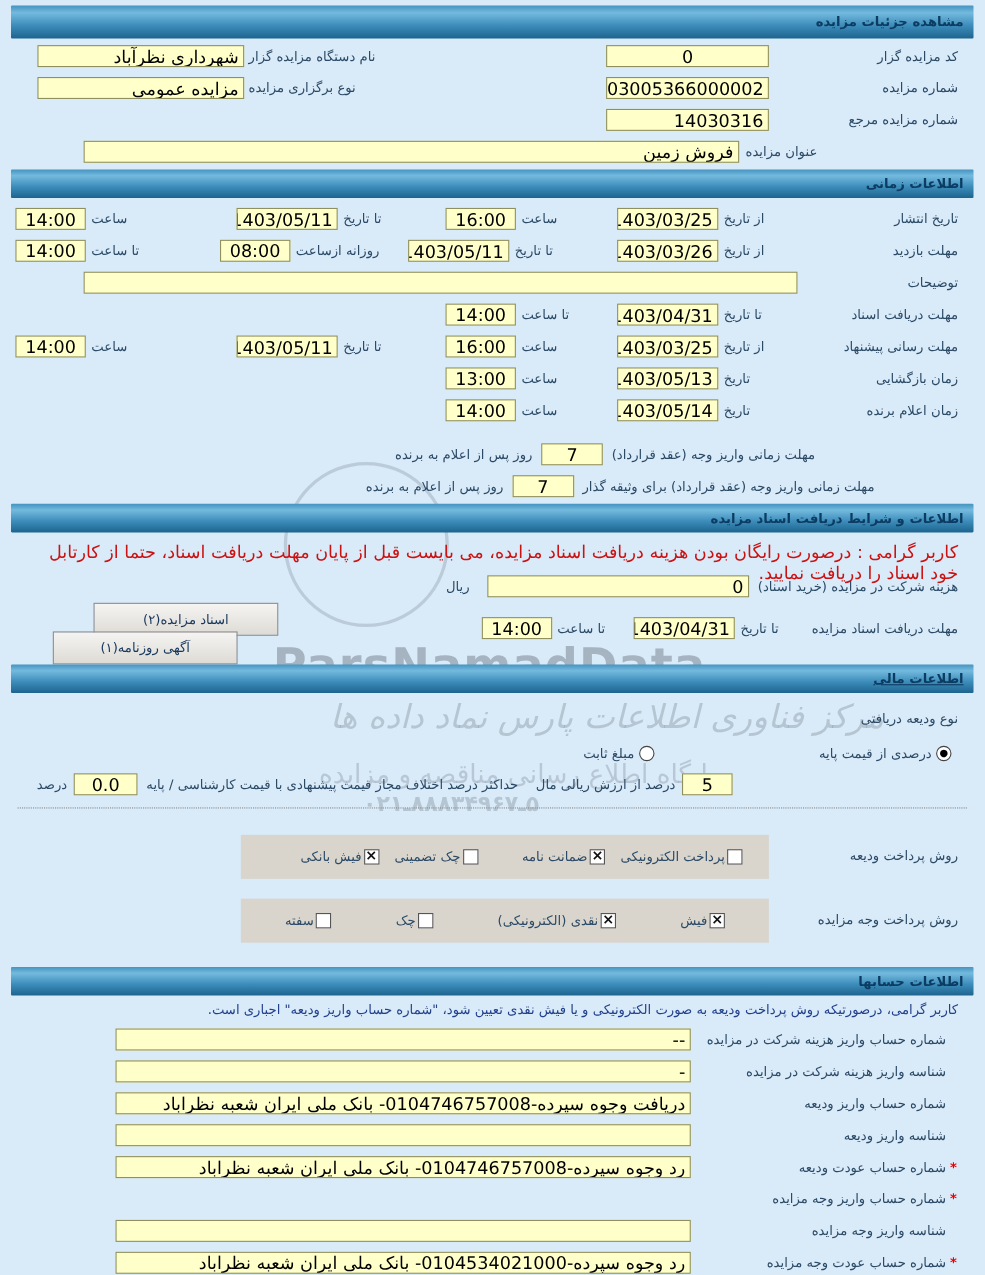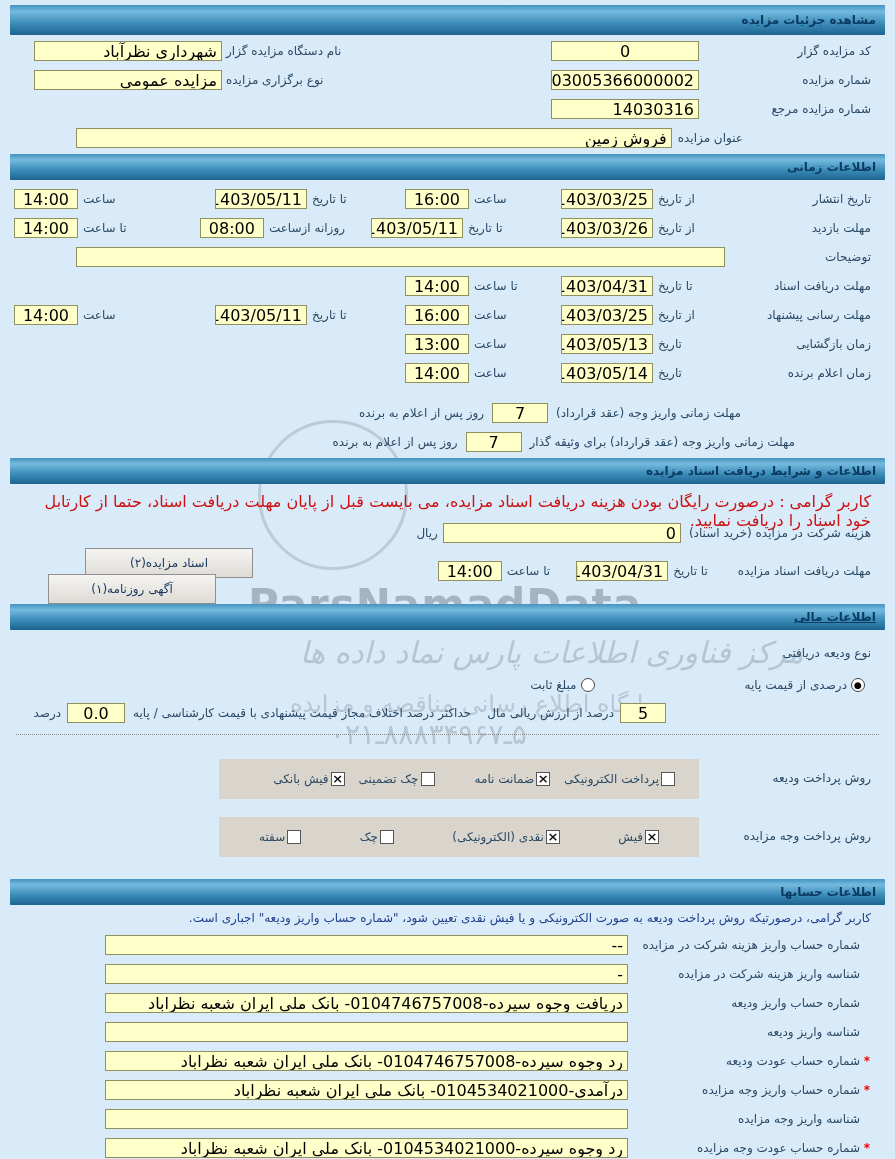--- a/index.html
+++ b/index.html
@@ -15,21 +15,21 @@
 
   
   .wm { position:absolute; inset:0; pointer-events:none; z-index:0; }
   .wm * { position:absolute; color:rgba(100,112,124,.35); white-space:nowrap; }
   .wm .circle { left:258px; top:420px; width:150px; height:150px;
     border:3px solid rgba(100,112,124,.25); border-radius:50%; }
   .wm .brand { left:248px; top:580px; font-size:42px; font-weight:bold;
     letter-spacing:1px; color:rgba(95,105,118,.42); font-family:"DejaVu Sans",sans-serif;}
   .wm .fa1 { left:300px; top:635px; font-size:30px; font-style:italic; color:rgba(110,120,132,.33);}
   .wm .fa2 { left:290px; top:690px; font-size:24px; color:rgba(110,120,132,.30);}
-  .wm .ph  { left:330px; top:718px; font-size:28px; font-weight:normal; color:rgba(110,120,132,.33);}
+  .wm .ph  { left:330px; top:718px; font-size:20px; font-weight:bold; color:rgba(110,120,132,.33);}
 
   .z { position:relative; z-index:1; }
 
   
   .bar {
     height:26px; margin:3px 10px 0 10px; padding:0 9px;
     display:flex; align-items:center;
     background:linear-gradient(180deg,#4493c0 0%,#74bade 22%,#3d8dbb 60%,#1d648f 100%);
     color:#0c3c62; font-weight:bold; font-size:12px;
     border-radius:1px;
@@ -74,21 +74,21 @@
   .sec-docs { position:relative; }
   .btn {
     position:absolute; left:48px; width:168px; height:30px;
     background:linear-gradient(180deg,#f5f4f2,#dedbd5);
     border:1px solid #8f8f8f; color:#16365c; font-size:12px;
     display:flex; align-items:center; justify-content:center; cursor:pointer;
   }
   .btn1 { top:56px;margin-left:37px; } .btn2 { top:82px; }
   .fee-row { margin-top:10px; height:30px; }
   .fee-fld { width:238px; margin-right:8px; }
-  .unit { margin-right:5px; }
+  .unit { margin-right:16px; }
 
   .type-row { margin-top:14px; height:18px; }
   .radio-row { margin-top:14px; height:18px; padding-right:6px; }
   .rdo {
     width:14px; height:14px; border:1px solid #444; border-radius:50%;
     background:#fff; display:inline-flex; align-items:center; justify-content:center;
     font-size:9px; line-height:14px; color:#000; margin-left:4px;
   }
   .radio-gap { width:150px; }
   .pct-row { margin-top:8px; height:22px; padding-right:205px; }
@@ -410,21 +410,20 @@
       <div class="fld fld-acc ta-r"></div>
     </div>
     <div class="row-acc">
       <span class="req">*</span>
       <span class="lb lb-acc">شماره حساب عودت ودیعه</span>
       <div class="fld fld-acc ta-r">رد وجوه سپرده-0104746757008- بانک ملی ایران شعبه نظراباد</div>
     </div>
     <div class="row-acc">
       <span class="req">*</span>
       <span class="lb lb-acc">شماره حساب واریز وجه مزایده</span>
-      <div class="fld fld-acc ta-r">درآمدی-0104534021000- بانک ملی ایران شعبه نظراباد</div>
     </div>
     <div class="row-acc">
       <span class="req"></span>
       <span class="lb lb-acc">شناسه واریز وجه مزایده</span>
       <div class="fld fld-acc ta-r"></div>
     </div>
     <div class="row-acc">
       <span class="req">*</span>
       <span class="lb lb-acc">شماره حساب عودت وجه مزایده</span>
       <div class="fld fld-acc ta-r">رد وجوه سپرده-0104534021000- بانک ملی ایران شعبه نظراباد</div>

